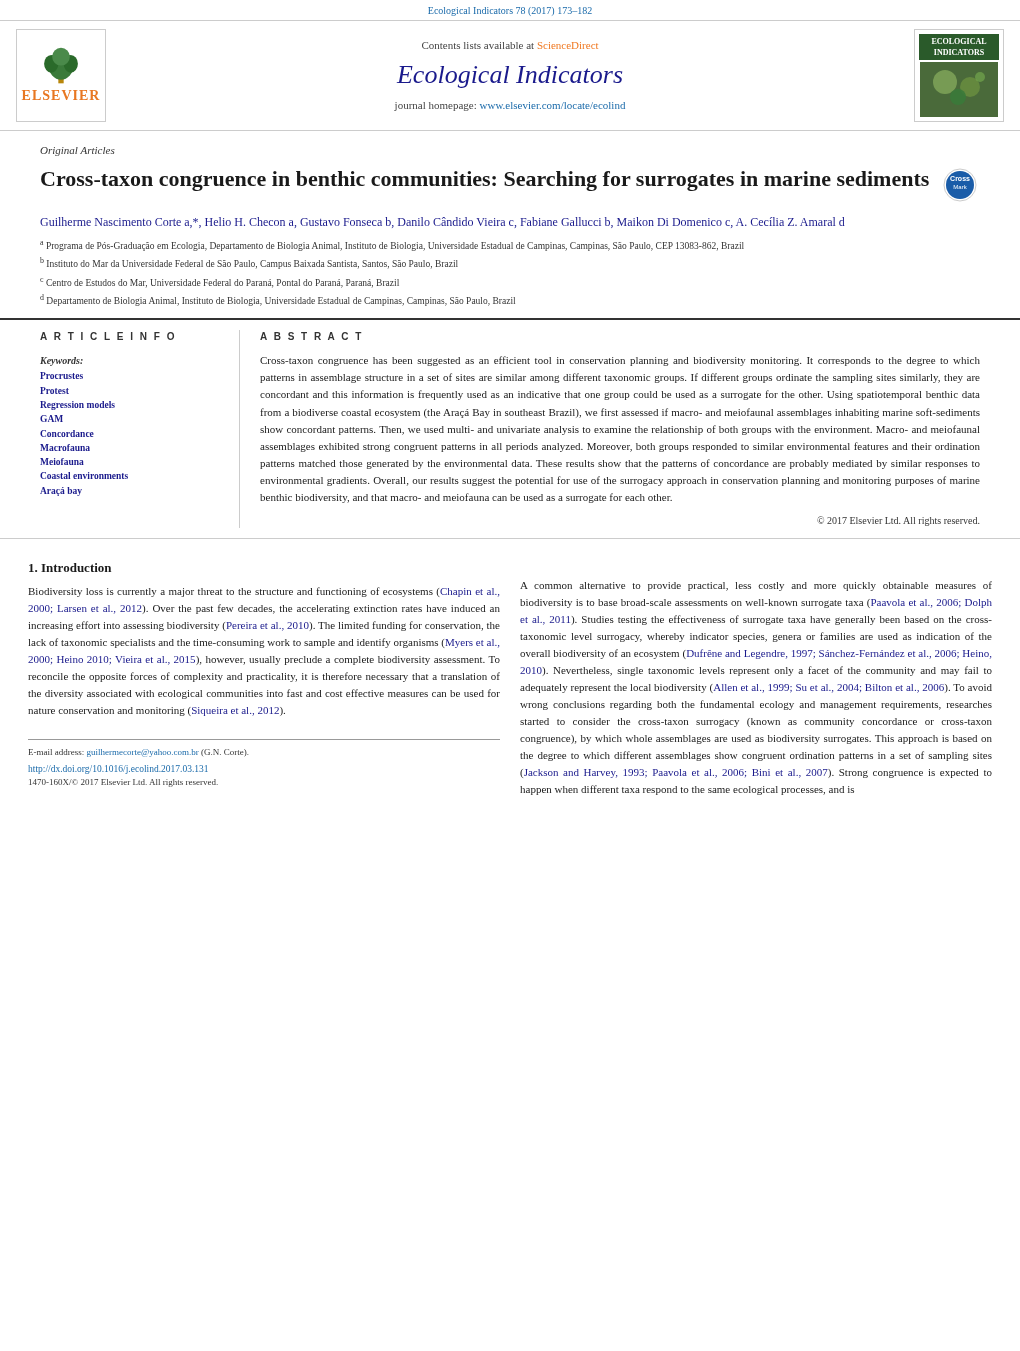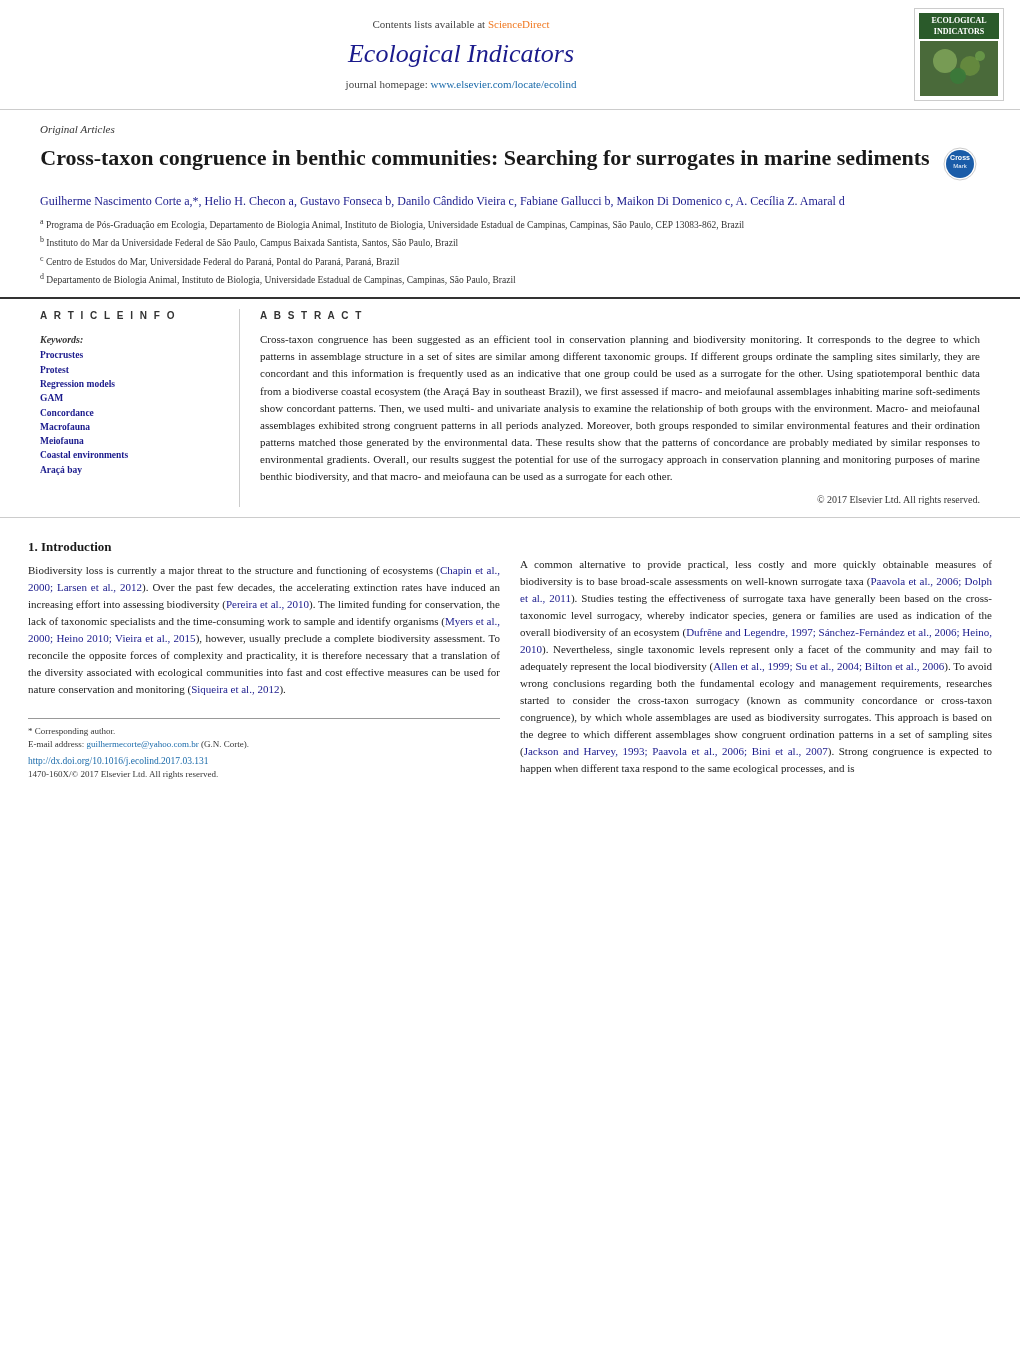--- a/index.html
+++ b/index.html
@@ -119,21 +119,20 @@
     .article-type {
       font-size: 11px;
       font-style: italic;
       color: #333;
       margin-bottom: 6px;
     }
     .article-title-row {
       display: flex;
       align-items: flex-start;
       gap: 10px;
-      text-align: center;
     }
     .article-title {
       font-size: 22px;
       font-weight: bold;
       color: #1a1a1a;
       flex: 1;
       line-height: 1.3;
     }
     .crossmark-badge {
       width: 40px;
@@ -277,23 +276,36 @@
       text-align: center;
       padding: 4px 0 2px 0;
       border-bottom: 1px solid #ccc;
     }
   </style>
 </head>
 <body>
 
 <div class="page">
 
+  <div class="journal-citation">
+    <span>Ecological Indicators 78 (2017) 173–182</span>
+  </div>
 
   <div class="journal-header">
 
+    <div class="elsevier-logo">
+      <svg class="logo-tree" viewBox="0 0 50 45">
+        <rect x="22" y="30" width="6" height="12" fill="#b8860b"></rect>
+        <ellipse cx="25" cy="22" rx="14" ry="16" fill="#3a7a3a"></ellipse>
+        <ellipse cx="14" cy="20" rx="8" ry="10" fill="#2a6a2a"></ellipse>
+        <ellipse cx="36" cy="20" rx="8" ry="10" fill="#2a6a2a"></ellipse>
+        <ellipse cx="25" cy="12" rx="10" ry="10" fill="#4a8a4a"></ellipse>
+      </svg>
+      <span class="logo-text">ELSEVIER</span>
+    </div>
 
     <div class="journal-center">
       <div class="science-direct-link">
         <span>Contents lists available at </span>
         <a href="#" style="color:#f07820;">ScienceDirect</a>
       </div>
       <div class="journal-name">Ecological Indicators</div>
       <div class="homepage">
         <span>journal homepage: </span>
         <a href="#" style="color:#1a6aaa; text-decoration:none;">www.elsevier.com/locate/ecolind</a>
@@ -378,23 +390,20 @@
         <div class="section-title">
           <span>1.</span>
           <span>Introduction</span>
         </div>
         <p class="body-text">
           Biodiversity loss is currently a major threat to the structure and functioning of ecosystems (<span class="bold-ref">Chapin et al., 2000; Larsen et al., 2012</span>). Over the past few decades, the accelerating extinction rates have induced an increasing effort into assessing biodiversity (<span class="bold-ref">Pereira et al., 2010</span>). The limited funding for conservation, the lack of taxonomic specialists and the time-consuming work to sample and identify organisms (<span class="bold-ref">Myers et al., 2000; Heino 2010; Vieira et al., 2015</span>), however, usually preclude a complete biodiversity assessment. To reconcile the opposite forces of complexity and practicality, it is therefore necessary that a translation of the diversity associated with ecological communities into fast and cost effective measures can be used for nature conservation and monitoring (<span class="bold-ref">Siqueira et al., 2012</span>).
         </p>
 
         <div class="footnote-section">
           <p class="footnote-text">
-            <span>* Corresponding author.</span>
-          </p>
-          <p class="footnote-text">
             <span>E-mail address: </span><a href="#">guilhermecorte@yahoo.com.br</a><span> (G.N. Corte).</span>
           </p>
           <p class="doi-text">
             <a href="#" style="color:#1a6aaa; text-decoration:none;">http://dx.doi.org/10.1016/j.ecolind.2017.03.131</a>
           </p>
           <p class="footnote-text">1470-160X/© 2017 Elsevier Ltd. All rights reserved.</p>
         </div>
       </div>
 
       <div class="content-col">

